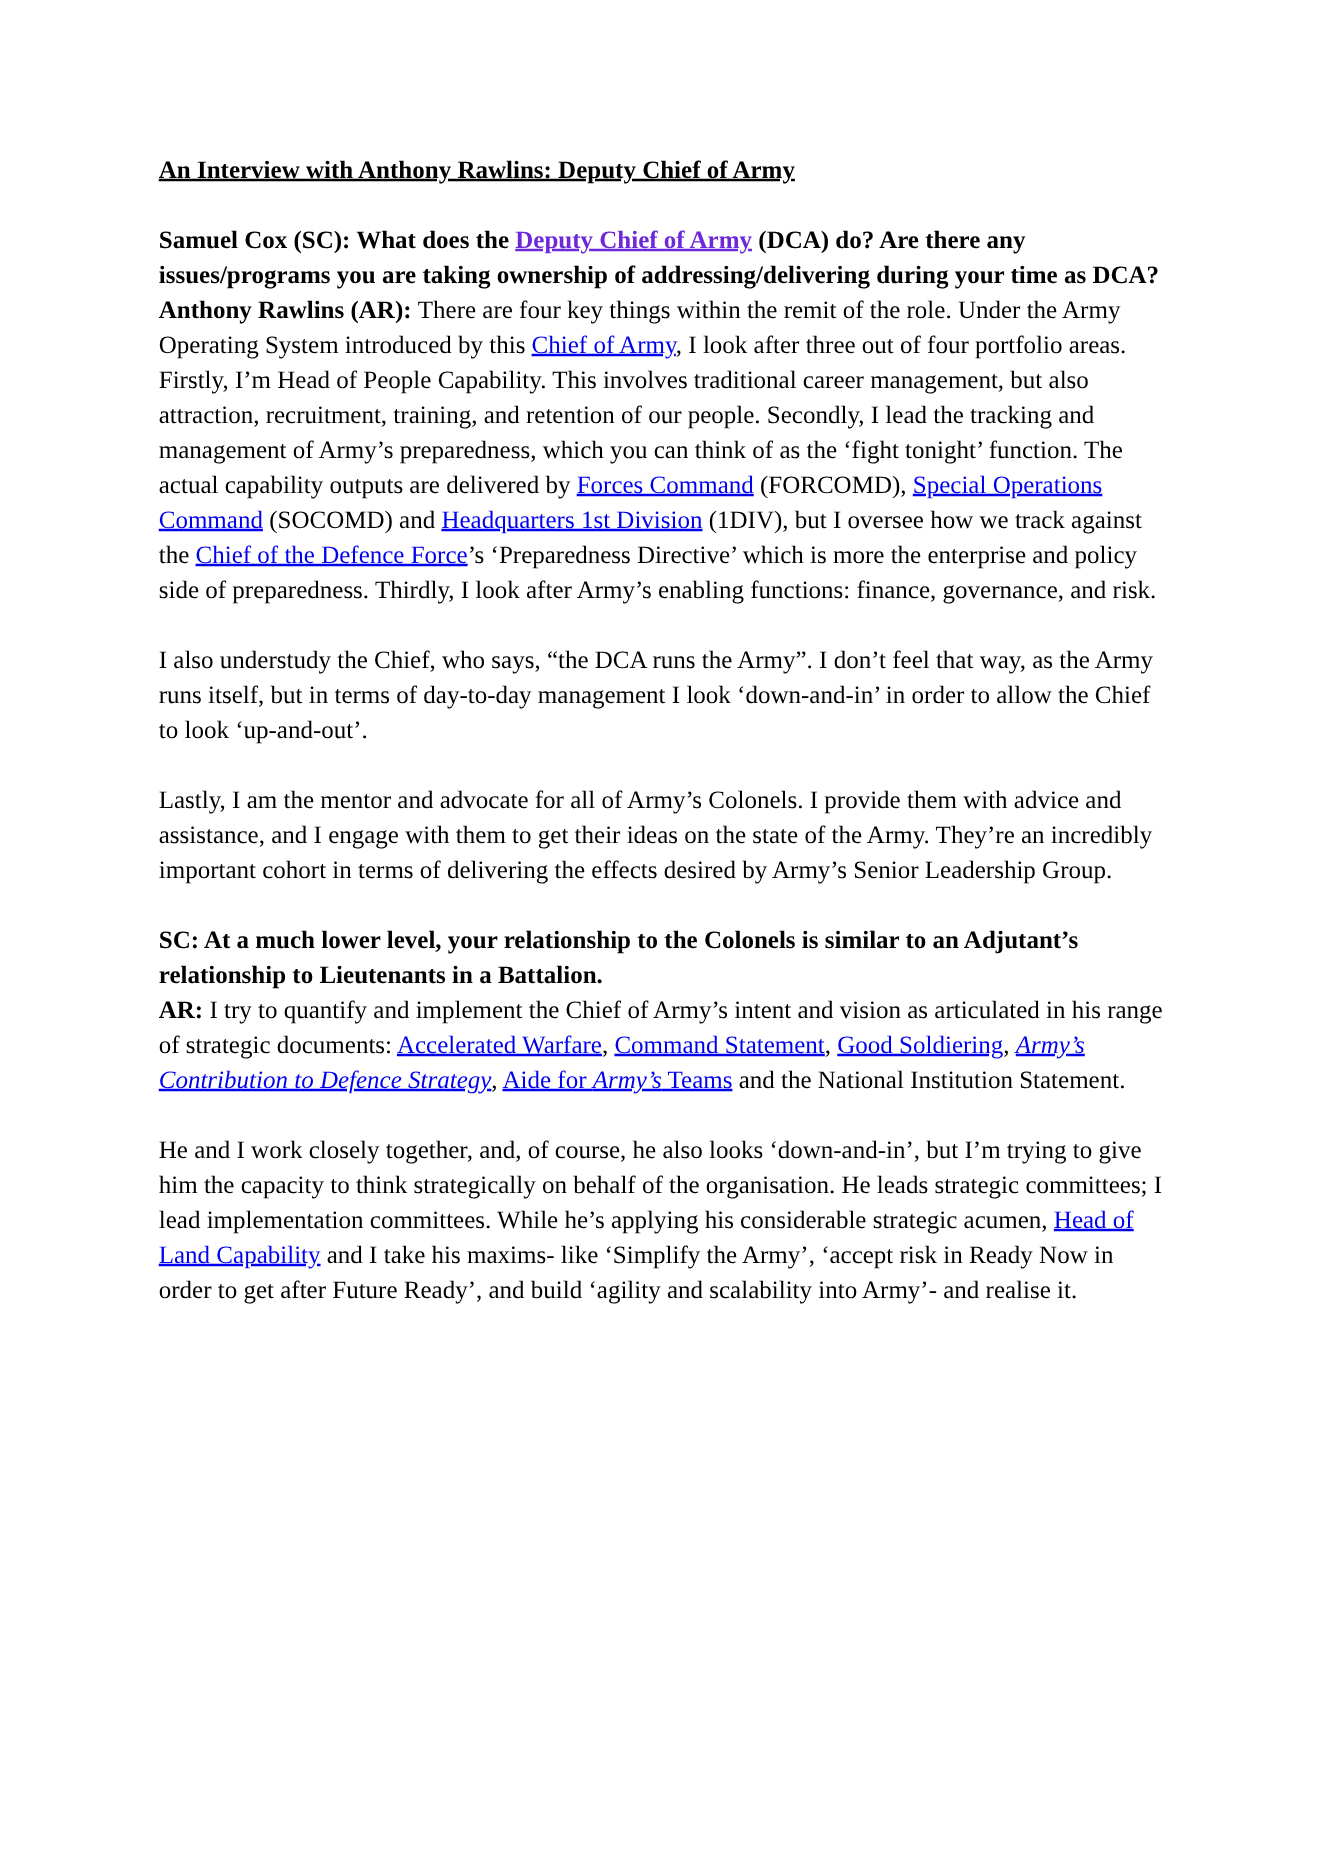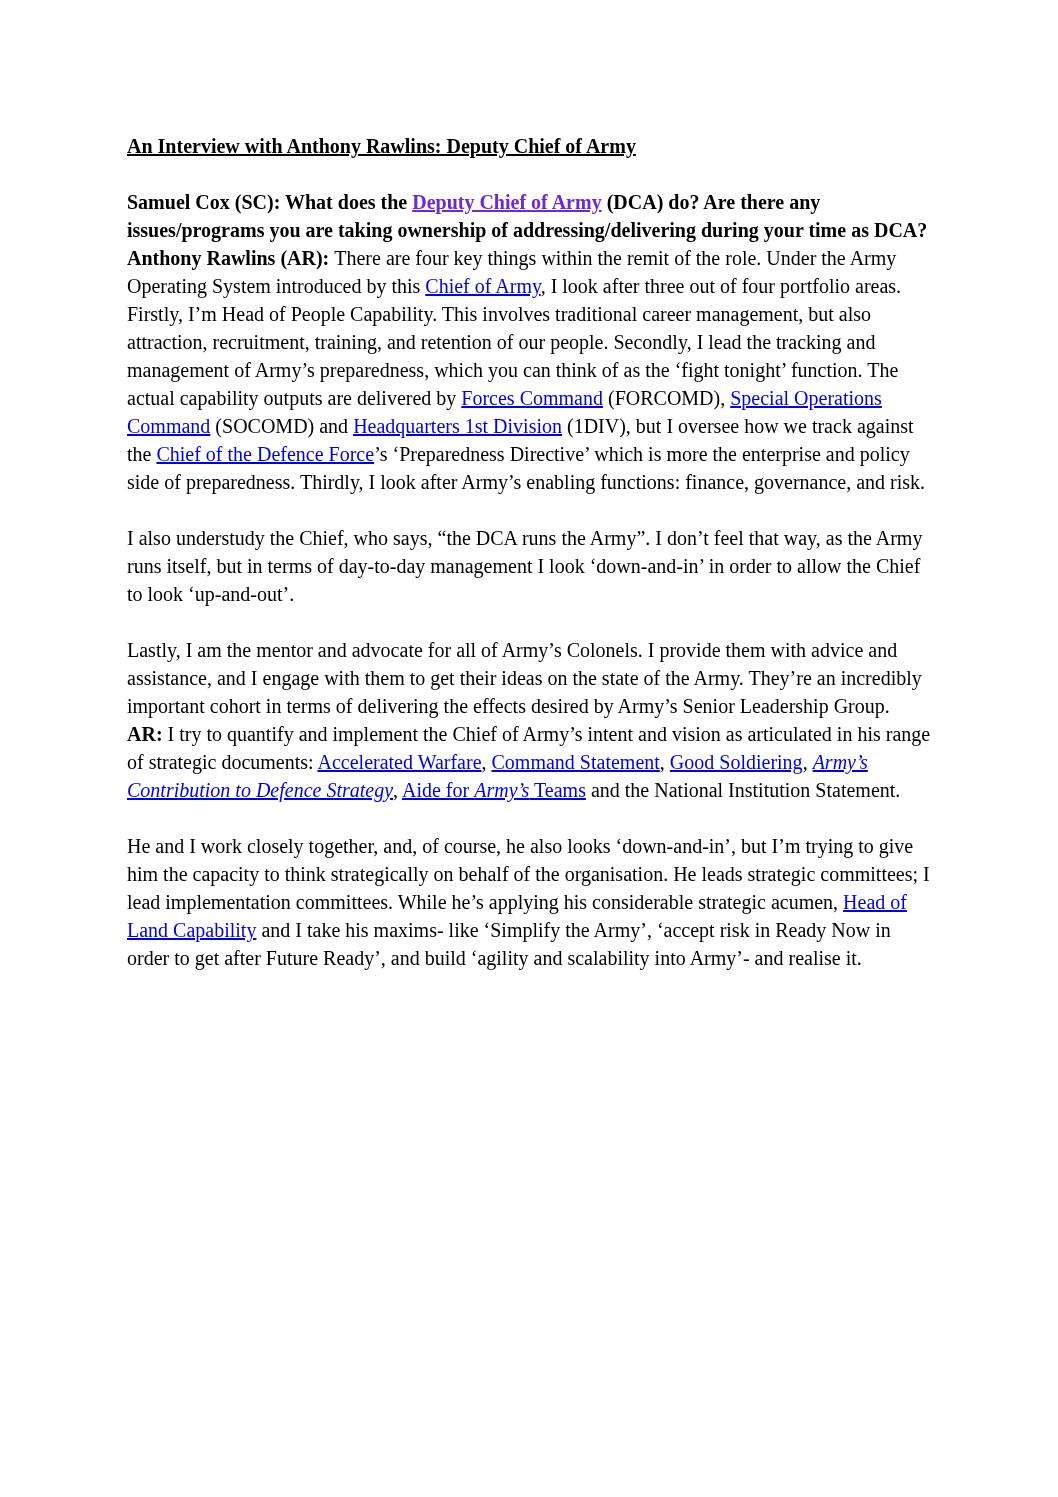--- a/index.html
+++ b/index.html
@@ -19,21 +19,21 @@
     position: absolute;
     left: 0;
     top: 0;
     width: 1058px;
     height: 1497px;
     background: #ffffff;
   }
   .content {
     position: absolute;
     left: 127px;
-    top: 132px;
+    top: 122px;
     width: 806px;
   }
   .doc-title {
     margin: 0;
     font-size: 20px;
     line-height: 28px;
     font-weight: bold;
     text-decoration: underline;
   }
   .para {
@@ -57,17 +57,18 @@
 <body>
 
 <div class="page">
   <div class="content">
     <h1 class="doc-title">An Interview with Anthony Rawlins: Deputy Chief of Army</h1>
     <div>
         <p class="para gap"><span class="b">Samuel Cox (SC): What does the </span><a class="link b" style="color: #6d28d9;">Deputy Chief of Army</a><span class="b"> (DCA) do? Are there any issues/programs you are taking ownership of addressing/delivering during your time as DCA?</span></p>
         <p class="para"><span class="b">Anthony Rawlins (AR): </span><span>There are four key things within the remit of the role. Under the Army Operating System introduced by this </span><a class="link" style="color: rgb(0, 0, 238);">Chief of Army</a><span>, I look after three out of four portfolio areas.&nbsp; Firstly, I’m Head of People Capability. This involves traditional career management, but also attraction, recruitment, training, and retention of our people. Secondly, I lead the tracking and management of Army’s preparedness, which you can think of as the ‘fight tonight’ function. The actual capability outputs are delivered by </span><a class="link" style="color: rgb(0, 0, 238);">Forces Command</a><span> (FORCOMD), </span><a class="link" style="color: rgb(0, 0, 238);">Special Operations Command</a><span> (SOCOMD) and </span><a class="link" style="color: rgb(0, 0, 238);">Headquarters 1st Division</a><span> (1DIV), but I oversee how we track against the </span><a class="link" style="color: rgb(0, 0, 238);">Chief of the Defence Force</a><span>’s ‘Preparedness Directive’ which is more the enterprise and policy side of preparedness. Thirdly, I look after Army’s enabling functions: finance, governance, and risk.</span></p>
         <p class="para gap"><span>I also understudy the Chief, who says, “the DCA runs the Army”. I don’t feel that way, as the Army runs itself, but in terms of day-to-day management I look ‘down-and-in’ in order to allow the Chief to look ‘up-and-out’.</span></p>
         <p class="para gap"><span>Lastly, I am the mentor and advocate for all of Army’s Colonels. I provide them with advice and assistance, and I engage with them to get their ideas on the state of the Army. They’re an incredibly important cohort in terms of delivering the effects desired by Army’s Senior Leadership Group.</span></p>
+        <p class="para gap"><span class="b">SC: At a much lower level, your relationship to the Colonels is similar to an Adjutant’s relationship to Lieutenants in a Battalion.</span></p>
         <p class="para"><span class="b">AR: </span><span>I try to quantify and implement the Chief of Army’s intent and vision as articulated in his range of strategic documents: </span><a class="link" style="color: rgb(0, 0, 238);">Accelerated Warfare</a><span>, </span><a class="link" style="color: rgb(0, 0, 238);">Command Statement</a><span>, </span><a class="link" style="color: rgb(0, 0, 238);">Good Soldiering</a><span>, </span><a class="link i" style="color: rgb(0, 0, 238);">Army’s Contribution to Defence Strategy</a><span>, </span><a class="link" style="color: rgb(0, 0, 238);">Aide for </a><a class="link i" style="color: rgb(0, 0, 238);">Army’s</a><a class="link" style="color: rgb(0, 0, 238);"> Teams</a><span> and the National Institution Statement.</span></p>
         <p class="para gap"><span>He and I work closely together, and, of course, he also looks ‘down-and-in’, but I’m trying to give him the capacity to think strategically on behalf of the organisation. He leads strategic committees; I lead implementation committees. While he’s applying his considerable strategic acumen, </span><a class="link" style="color: rgb(0, 0, 238);">Head of Land Capability</a><span> and I take his maxims- like ‘Simplify the Army’, ‘accept risk in Ready Now in order to get after Future Ready’, and build ‘agility and scalability into Army’- and realise it.</span></p>
       </div>
   </div>
 </div>
 
 </body></html>

